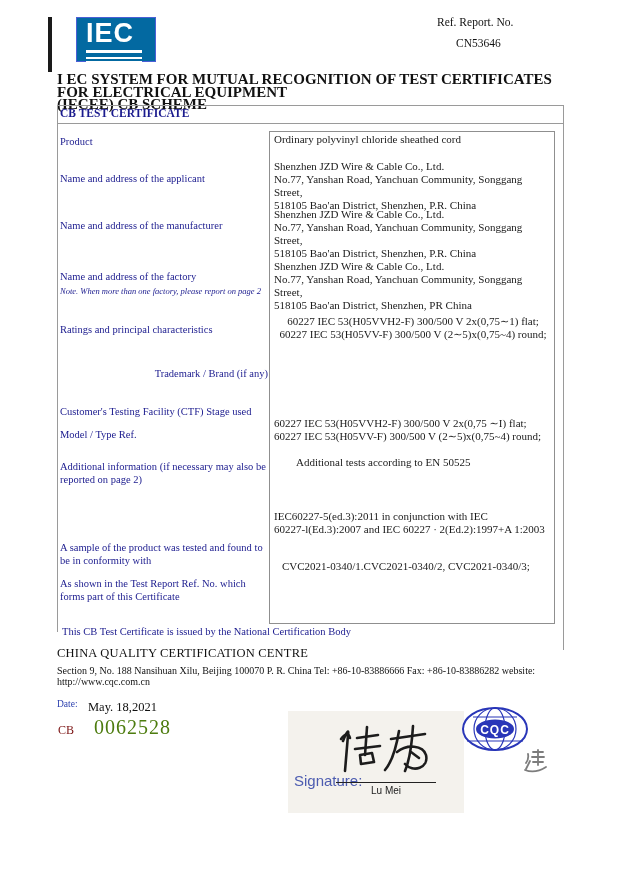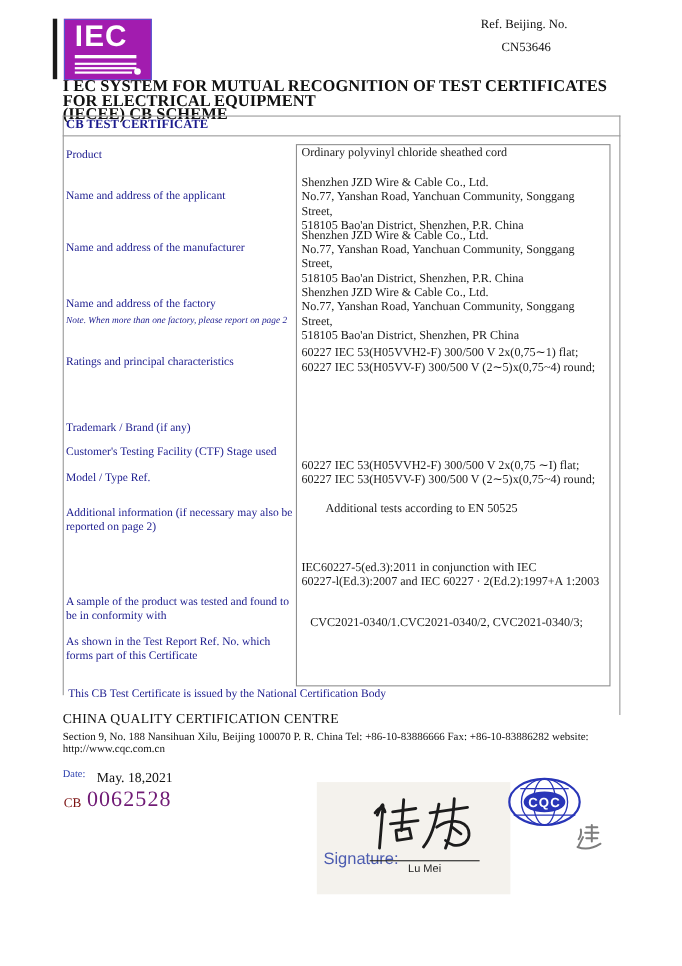--- a/index.html
+++ b/index.html
@@ -1,20 +1,20 @@
 <!DOCTYPE html>
 <html><head>
 <meta charset="utf-8">
 <style>
   html,body{margin:0;padding:0;background:#fff;}
   .page{position:relative;width:620px;height:878px;background:#fff;overflow:hidden;
         font-family:"Liberation Serif",serif;color:#111;}
   
   .iec-bar{position:absolute;left:48px;top:17px;width:4px;height:55px;background:#1a1a1a;}
-  .iec-logo{position:absolute;left:58px;top:17px;width:80px;height:56px;background:#a21caf;
+  .iec-logo{position:absolute;left:76px;top:17px;width:80px;height:45px;background:#0369a1;
             box-shadow:inset 0 0 0 1px #4b5fd6;}
   .iec-text{position:absolute;left:10px;top:0px;font-family:"Liberation Sans",sans-serif;
             font-weight:bold;font-size:27px;line-height:32px;color:#fff;letter-spacing:1px;}
   .iec-underline{position:absolute;left:10px;top:33px;width:56px;height:3px;background:#fff;}
   .iec-line{position:absolute;left:10px;height:2px;background:#fff;}
   .iec-dot{position:absolute;left:64px;top:45px;width:6px;height:6px;border-radius:50%;background:#fff;}
   .ref-label{position:absolute;left:437px;top:16px;font-size:11.5px;}
   .ref-value{position:absolute;left:456px;top:37px;font-size:11.5px;}
   .scheme-title{position:absolute;left:57px;top:73px;width:512px;font-weight:bold;
                 font-size:15px;line-height:12.5px;white-space:pre-line;}
@@ -31,21 +31,21 @@
   .note{position:absolute;left:60px;width:208px;font-size:8.5px;color:#1b1b8e;font-style:italic;}
   .val{position:absolute;left:274px;width:278px;font-size:11px;line-height:13px;
        color:#1a1a1a;white-space:pre-line;}
   
   .issued{position:absolute;left:62px;top:626px;font-size:10.5px;color:#1b1b8e;}
   .org-name{position:absolute;left:57px;top:646px;font-size:12.5px;font-weight:normal;letter-spacing:.2px;}
   .org-address{position:absolute;left:57px;top:665px;font-size:10px;}
   .date-label{position:absolute;left:57px;top:699px;font-size:9.5px;color:#2b3fae;}
   .date-value{position:absolute;left:88px;top:700px;font-size:12.5px;}
   .cb-prefix{position:absolute;left:58px;top:723px;font-size:12px;color:#7a1010;}
-  .cb-number{position:absolute;left:79px;top:716px;font-size:20px;color:#701a75;letter-spacing:1px;}
+  .cb-number{position:absolute;left:94px;top:716px;font-size:20px;color:#4d7c0f;letter-spacing:1px;}
   .sig-panel{position:absolute;left:288px;top:711px;width:176px;height:102px;background:#f4f2ed;}
   .sig-script{position:absolute;left:333px;top:719px;}
   .sig-label{position:absolute;left:294px;top:772px;font-family:"Liberation Sans",sans-serif;
              font-size:15px;color:#4c5cb0;}
   .sig-line{position:absolute;left:336px;top:782px;width:100px;height:1px;background:#222;}
   .sig-name{position:absolute;left:336px;top:785px;width:100px;text-align:center;
             font-family:"Liberation Sans",sans-serif;font-size:10px;color:#222;}
   .cqc-logo{position:absolute;left:461px;top:705px;}
   .stamp-char{position:absolute;left:523px;top:748px;}
 </style>
@@ -56,56 +56,56 @@
 
   <div class="iec-bar"></div>
   <div class="iec-logo">
     <div class="iec-text">IEC</div>
     <div class="iec-underline"></div>
     <div class="iec-line" style="top:40px;width:56px;"></div>
     <div class="iec-line" style="top:44px;width:56px;"></div>
     <div class="iec-line" style="top:48px;width:52px;"></div>
     <div class="iec-dot"></div>
   </div>
-  <div class="ref-label">Ref. Beijing. No.</div>
+  <div class="ref-label">Ref. Report. No.</div>
   <div class="ref-value">CN53646</div>
   <div class="scheme-title">I EC SYSTEM FOR MUTUAL RECOGNITION OF TEST CERTIFICATES FOR ELECTRICAL EQUIPMENT
 (IECEE) CB SCHEME</div>
 
   <div class="box-line outer-top"></div>
   <div class="box-line outer-left"></div>
   <div class="box-line outer-right"></div>
   <div class="box-line divider"></div>
   <div class="cert-title">CB TEST CERTIFICATE</div>
   <div class="inner-box"></div>
 
   <div class="lbl" style="top:136px;">Product</div>
   <div class="lbl" style="top:173px;">Name and address of the applicant</div>
   <div class="lbl" style="top:220px;">Name and address of the manufacturer</div>
   <div class="lbl" style="top:271px;">Name and address of the factory</div>
   <div class="note" style="top:286px;">Note. When more than one factory, please report on page 2</div>
   <div class="lbl" style="top:324px;">Ratings and principal characteristics</div>
-  <div class="lbl" style="top:384px;">Trademark / Brand (if any)</div>
+  <div class="lbl" style="top:368px;text-align:right;">Trademark / Brand (if any)</div>
   <div class="lbl" style="top:406px;">Customer's Testing Facility (CTF) Stage used</div>
   <div class="lbl" style="top:429px;">Model / Type Ref.</div>
   <div class="lbl" style="top:461px;">Additional information (if necessary may also be reported on page 2)</div>
   <div class="lbl" style="top:542px;">A sample of the product was tested and found to be in conformity with</div>
   <div class="lbl" style="top:578px;">As shown in the Test Report Ref. No. which forms part of this Certificate</div>
 
   <div class="val" style="top:133px;">Ordinary polyvinyl chloride sheathed cord</div>
   <div class="val" style="top:160px;">Shenzhen JZD Wire &amp; Cable Co., Ltd.
 No.77, Yanshan Road, Yanchuan Community, Songgang Street,
 518105 Bao'an District, Shenzhen, P.R. China</div>
   <div class="val" style="top:208px;">Shenzhen JZD Wire &amp; Cable Co., Ltd.
 No.77, Yanshan Road, Yanchuan Community, Songgang Street,
 518105 Bao'an District, Shenzhen, P.R. China</div>
   <div class="val" style="top:260px;">Shenzhen JZD Wire &amp; Cable Co., Ltd.
 No.77, Yanshan Road, Yanchuan Community, Songgang Street,
 518105 Bao'an District, Shenzhen, PR China</div>
-  <div class="val" style="top:315px;">60227 IEC 53(H05VVH2-F) 300/500 V 2x(0,75∼1) flat;
+  <div class="val" style="top:315px;text-align:center;">60227 IEC 53(H05VVH2-F) 300/500 V 2x(0,75∼1) flat;
 60227 IEC 53(H05VV-F) 300/500 V (2∼5)x(0,75~4) round;</div>
   <div class="val" style="top:417px;">60227 IEC 53(H05VVH2-F) 300/500 V 2x(0,75 ∼I) flat;
 60227 IEC 53(H05VV-F) 300/500 V (2∼5)x(0,75~4) round;</div>
   <div class="val" style="top:456px;margin-left:22px;">Additional tests according to EN 50525</div>
   <div class="val" style="top:510px;">IEC60227-5(ed.3):2011 in conjunction with IEC
 60227-l(Ed.3):2007 and IEC 60227 · 2(Ed.2):1997+A 1:2003</div>
   <div class="val" style="top:560px;padding-left:8px;">CVC2021-0340/1.CVC2021-0340/2, CVC2021-0340/3;</div>
 
   <div class="issued">This CB Test Certificate is issued by the National Certification Body</div>
   <div class="org-name">CHINA QUALITY CERTIFICATION CENTRE</div>

